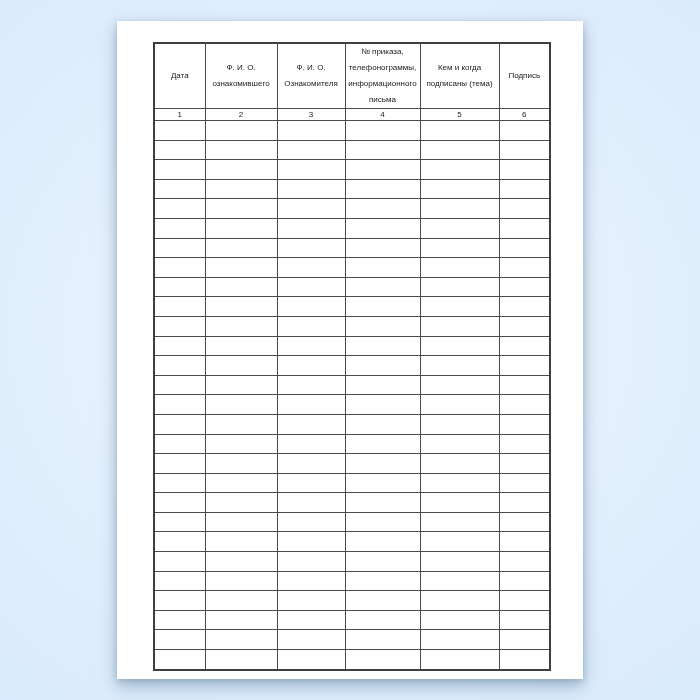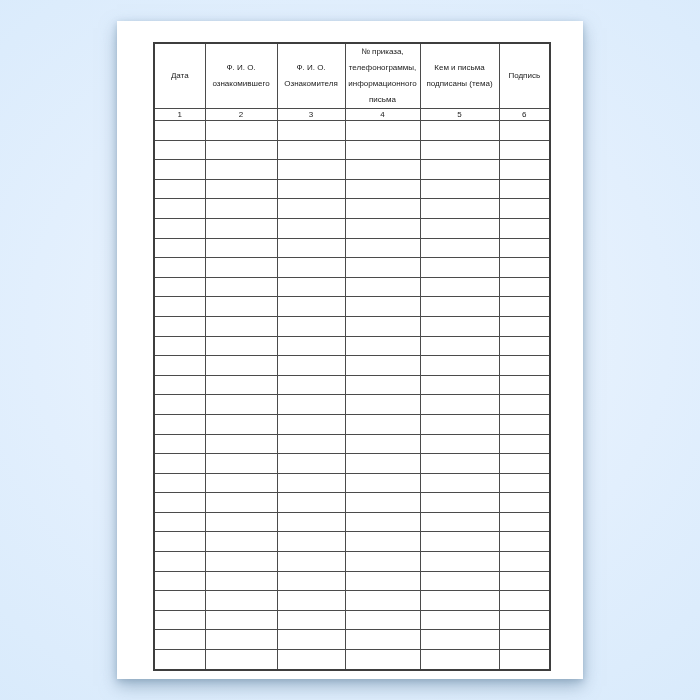--- a/index.html
+++ b/index.html
@@ -68,21 +68,21 @@
         <tr class="header-row">
           <th>Дата</th>
           <th>Ф. И. О.
 ознакомившего</th>
           <th>Ф. И. О.
 Ознакомителя</th>
           <th>№ приказа,
 телефонограммы,
 информационного
 письма</th>
-          <th>Кем и письма
+          <th>Кем и когда
 подписаны (тема)</th>
           <th>Подпись</th>
         </tr>
         <tr class="numbers-row">
           <td>1</td>
           <td>2</td>
           <td>3</td>
           <td>4</td>
           <td>5</td>
           <td>6</td>

